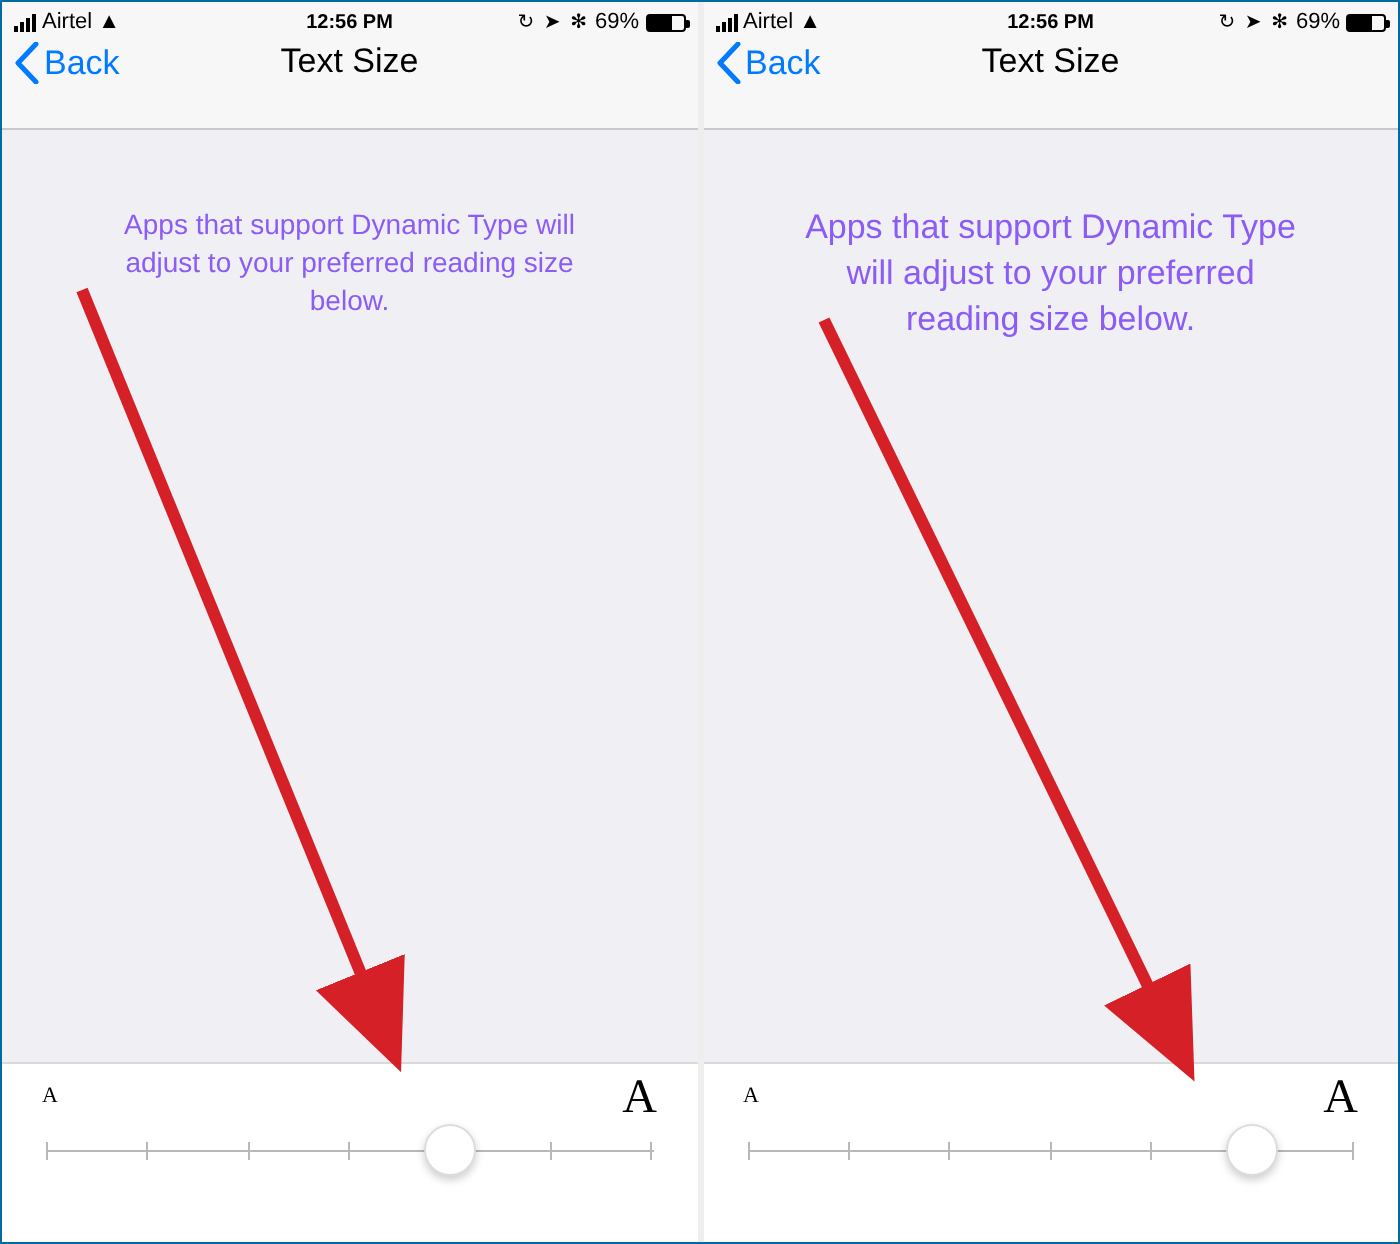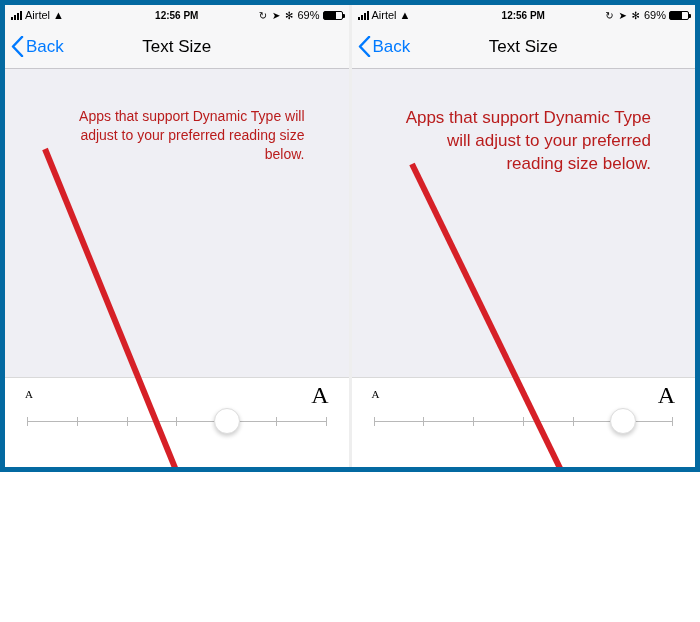--- a/index.html
+++ b/index.html
@@ -1,38 +1,38 @@
 <!DOCTYPE html>
 <html><head>
   <meta charset="utf-8">
   <style>
     * { margin:0; padding:0; box-sizing:border-box; font-family:-apple-system, "Helvetica Neue", Arial, sans-serif; }
     body { background:#fff; }
-    .wrap { width:700px; height:472px; border:5px solid #0369a1; display:flex; position:relative; overflow:hidden; }
+    .wrap { width:700px; height:622px; border:1px solid #0369a1; display:flex; position:relative; overflow:hidden; }
     .phone { flex:1; display:flex; flex-direction:column; background:#efeff4; position:relative; }
     .phone + .phone { border-left:3px solid #eee; }
     
     .statusbar { height:20px; background:#f7f7f8; display:flex; justify-content:space-between; align-items:center; padding:0 6px; font-size:11px; color:#000; font-weight:500;}
     .status-left, .status-right { display:flex; align-items:center; gap:3px;}
     .status-center { position:absolute; left:50%; transform:translateX(-50%); font-size:10px; font-weight:700;}
     .signal { display:flex; align-items:flex-end; gap:1px;}
     .signal span { width:2px; background:#000; display:block;}
     .signal span:nth-child(1){height:3px;} .signal span:nth-child(2){height:5px;} .signal span:nth-child(3){height:7px;} .signal span:nth-child(4){height:9px;}
     .wifi { font-size:11px; }
     .batt { width:20px; height:9px; border:1px solid #000; border-radius:2px; position:relative; }
     .batt::after { content:""; position:absolute; right:-3px; top:2px; width:2px; height:4px; background:#000; border-radius:0 1px 1px 0;}
     .batt i { display:block; height:100%; width:69%; background:#000; }
     
-    .navbar { height:44px; background:#f7f7f8; border-bottom:1px solid #c8c7cc; display:flex; align-items:center; position:relative; }
+    .navbar { height:44px; background:#f7f7f8; border-bottom:1px solid #c8c7cc; display:flex; align-items:flex-start; position:relative; }
     .back { display:flex; align-items:center; color:#007aff; font-size:17px; padding-left:6px; gap:2px; }
     .back svg { width:13px; height:21px; }
     .title { position:absolute; left:50%; transform:translateX(-50%); font-size:17px; font-weight:400; }
     
     .body { flex:1; background:#efeff4; position:relative; }
-    .desc { text-align:right; color:#b91c1c; padding:38px 44px 0; line-height:1.35; }
+    .desc { text-align:center; color:#8b5cf6; padding:38px 44px 0; line-height:1.35; }
     .desc.small { font-size:14px; }
     .desc.big   { font-size:17px; }
     
     .sliderarea { position:absolute; bottom:0; left:0; right:0; height:90px; background:#fff; border-top:1px solid #d9d9d9;}
     .labels { display:flex; justify-content:space-between; padding:10px 20px 0; }
     .smallA { font-size:11px; color:#000; font-family: Georgia, 'Times New Roman', serif;}
     .bigA   { font-size:24px; color:#000; font-family: Georgia, 'Times New Roman', serif; line-height:0.6;}
     .track-outer { padding:6px 22px 0; }
     .track { height:26px; position:relative; }
     .rail { position:absolute; top:50%; left:0; right:0; height:1px; background:#b8b8b8; }

